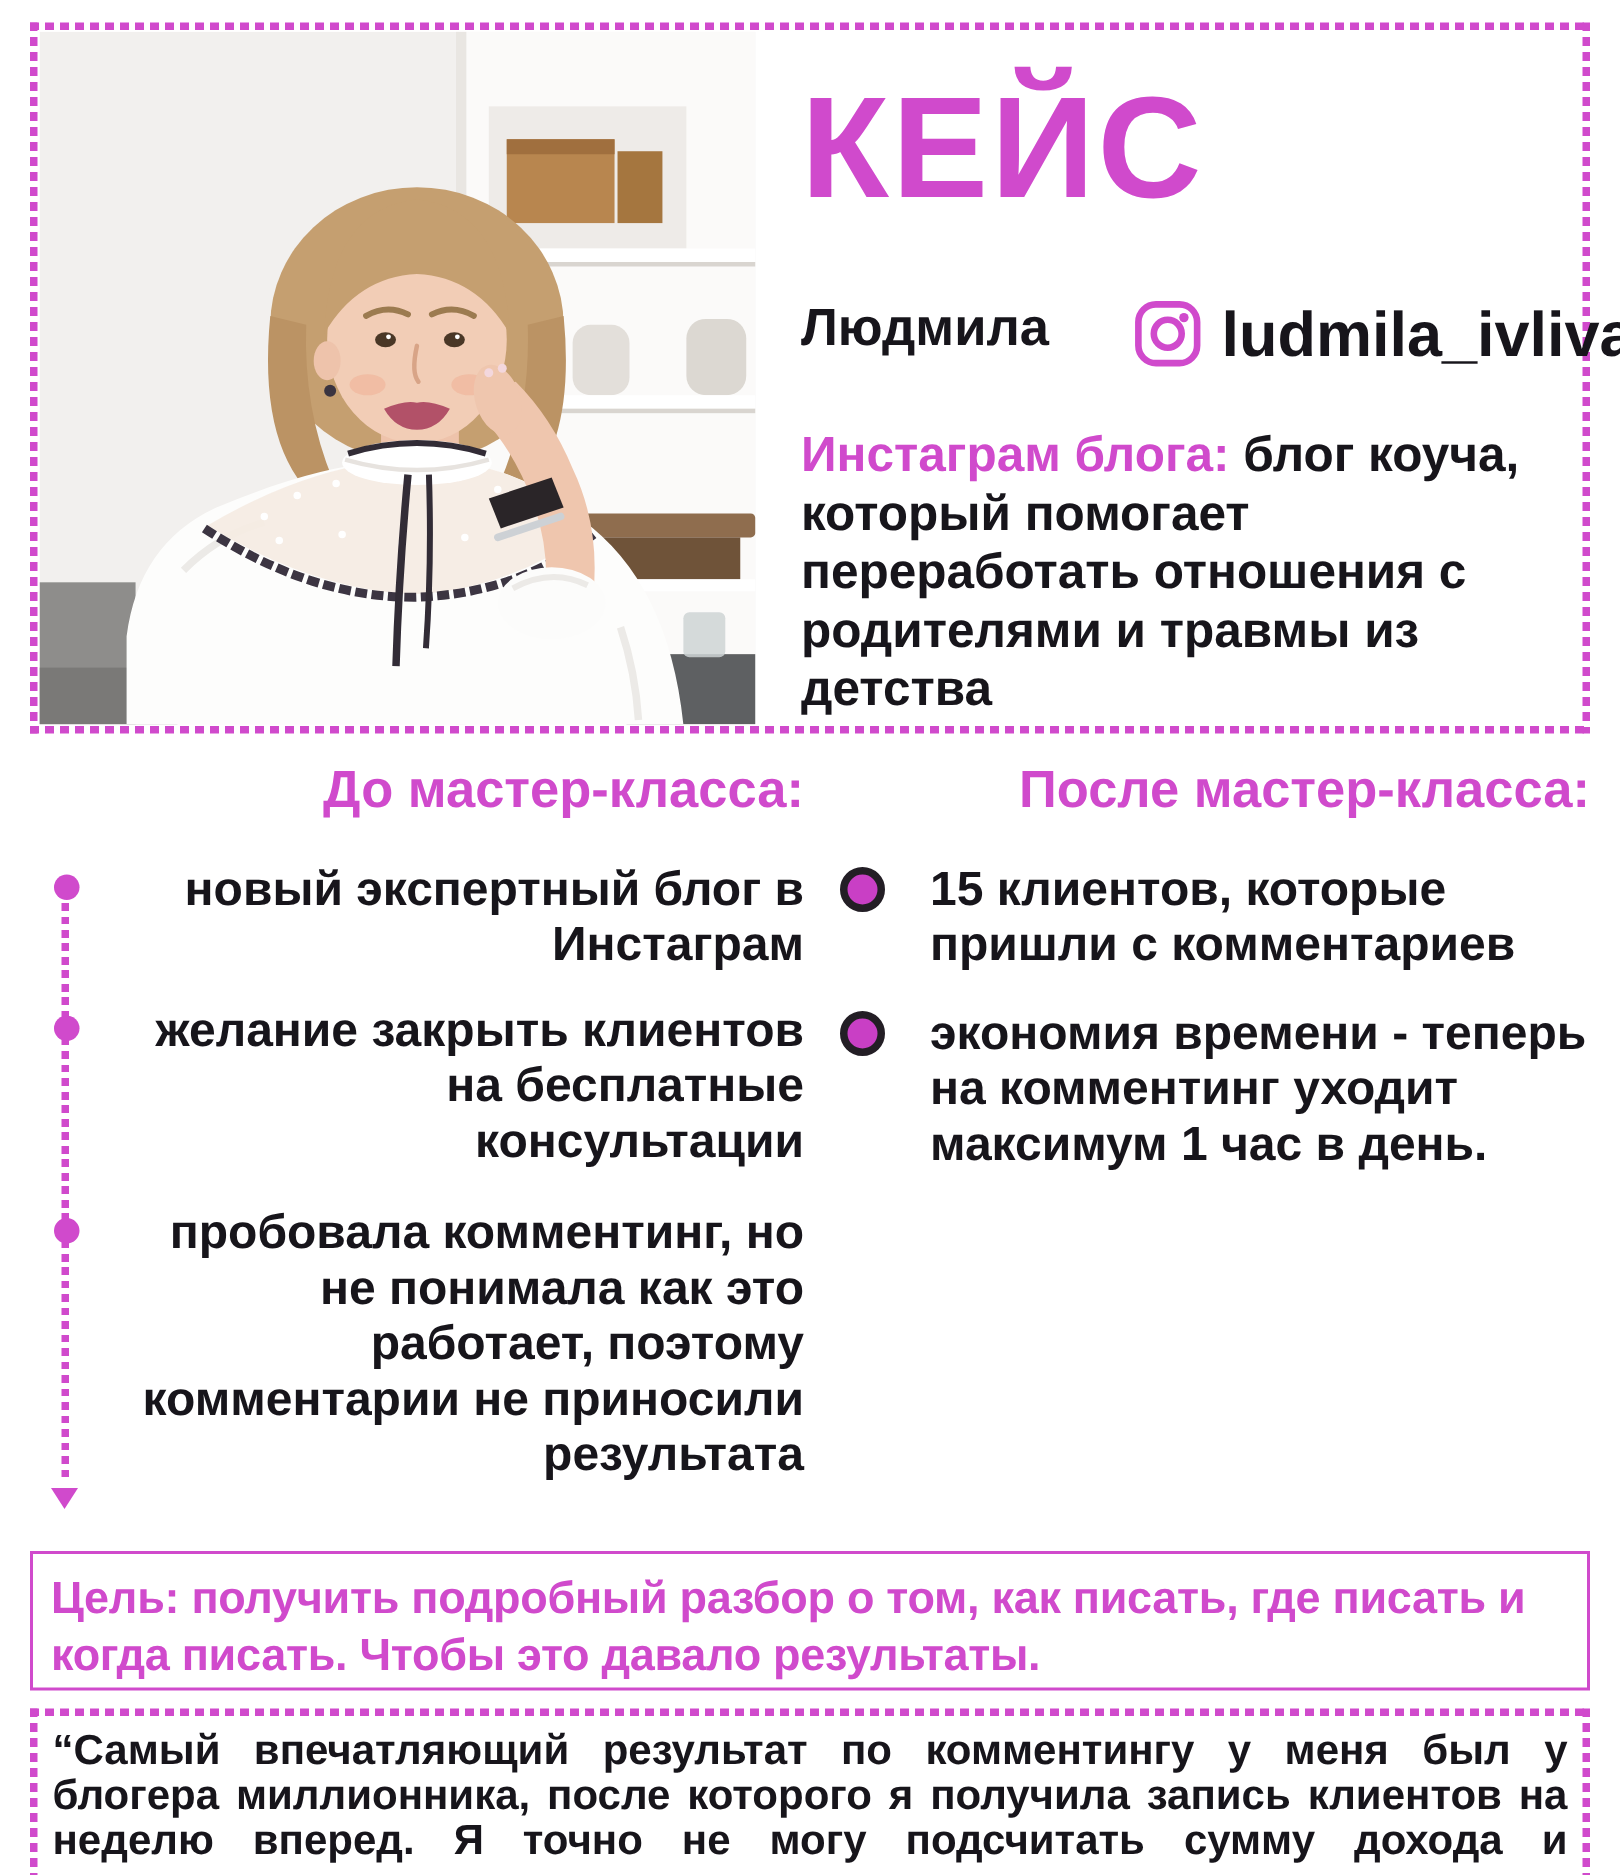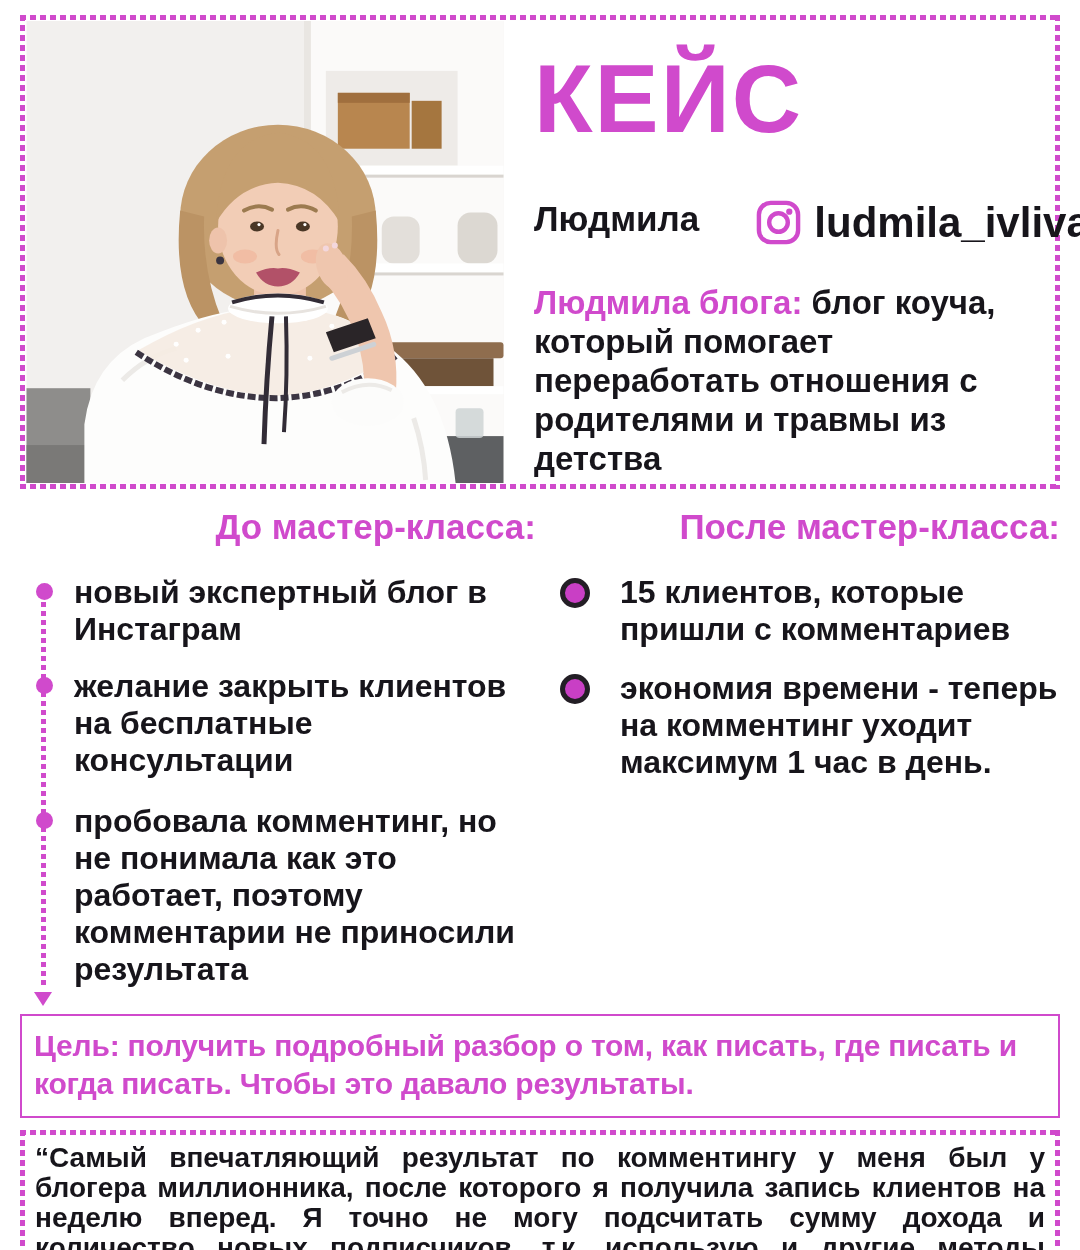--- a/index.html
+++ b/index.html
@@ -46,21 +46,21 @@
   .ig-handle{font-size:42px;}
   .topic{margin-top:36px;font-size:33px;line-height:39px;max-width:532px;}
   .topic .lbl{color:var(--accent);}
 
   
   .columns{display:flex;margin-top:20px;}
   .col-before{width:516px;flex:0 0 516px;padding-left:6px;}
   .col-after{flex:1;padding-left:24px;}
   .col-heading{font-size:35px;line-height:1.05;color:var(--accent);margin-bottom:28px;text-align:right;}
 
-  .before-list{position:relative;padding-left:46px;margin-left:2px;}
+  .before-list{position:relative;padding-left:46px;margin-left:2px;text-align:right;}
   .before-list::before{ 
     content:"";position:absolute;left:13px;top:10px;bottom:20px;width:5px;
     background:repeating-linear-gradient(180deg,var(--accent) 0 5px,transparent 5px 9px);
   }
   .before-list::after{ 
     content:"";position:absolute;left:6px;bottom:0;
     border-left:9px solid transparent;border-right:9px solid transparent;
     border-top:14px solid var(--accent);
   }
   .b-item{position:relative;font-size:32px;line-height:37px;margin-bottom:20px;max-width:466px;}
@@ -71,22 +71,22 @@
   }
 
   .a-item{position:relative;padding-left:60px;font-size:32px;line-height:37px;margin-bottom:22px;max-width:535px;}
   .a-item::before{ 
     content:"";position:absolute;left:0;top:4px;width:20px;height:20px;
     border-radius:50%;background:var(--bullet-fill);border:5px solid var(--bullet-ring);
   }
 
   
   .goal-box{
-    margin-top:4px;border:2px solid var(--accent);
-    padding:11px 12px 13px;color:var(--accent);
+    margin-top:24px;border:2px solid var(--accent);
+    padding:11px 12px 2px;color:var(--accent);
     font-size:30px;line-height:38px;letter-spacing:-0.2px;
   }
 
   
   .quote-box{margin-top:12px;padding:13px 15px 12px;}
   .quote-text{font-size:28px;line-height:30px;text-align:justify;color:var(--text);}
 </style>
 </head>
 <body>
 
@@ -190,21 +190,21 @@
       <div class="name-row">
         <span class="person-name">Людмила</span>
         <svg class="ig-icon" viewBox="0 0 48 48">
           <rect x="4" y="4" width="40" height="40" rx="12" fill="none" stroke="var(--accent)" stroke-width="4.5"></rect>
           <circle cx="24" cy="24" r="9.5" fill="none" stroke="var(--accent)" stroke-width="4.5"></circle>
           <circle cx="35" cy="13" r="3.2" fill="var(--accent)"></circle>
         </svg>
         <span class="ig-handle">ludmila_ivliva</span>
       </div>
 
-      <p class="topic"><span class="lbl">Людмила блога:</span><span> блог коуча, который помогает переработать отношения с родителями и травмы из детства</span></p>
+      <p class="topic"><span class="lbl">Инстаграм блога:</span><span> блог коуча, который помогает переработать отношения с родителями и травмы из детства</span></p>
     </div>
   </div>
 
   <div class="columns">
     <div class="col-before">
       <h2 class="col-heading">До мастер-класса:</h2>
       <div class="before-list">
         <div class="b-item">новый экспертный блог в Инстаграм</div>
         <div class="b-item">желание закрыть клиентов на бесплатные консультации</div>
         <div class="b-item">пробовала комментинг, но не понимала как это работает, поэтому комментарии не приносили результата</div>

